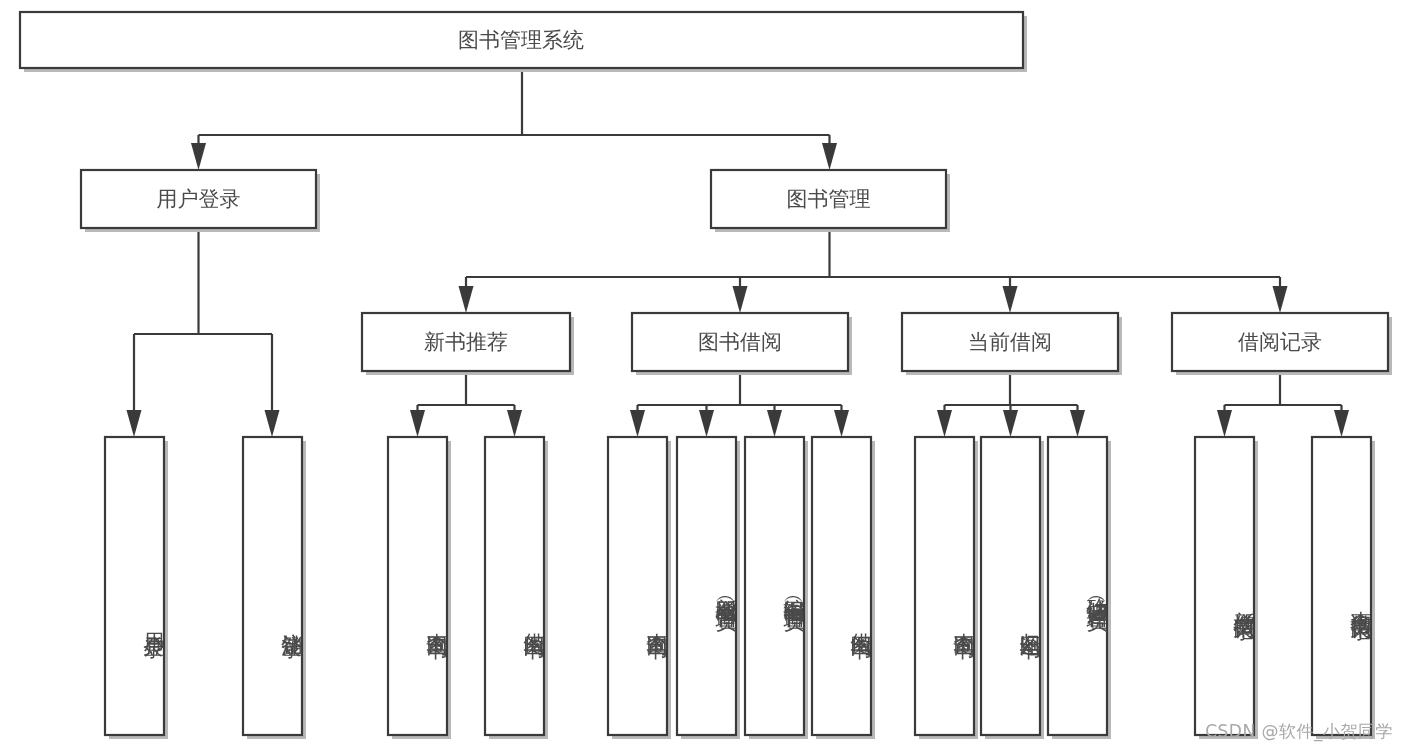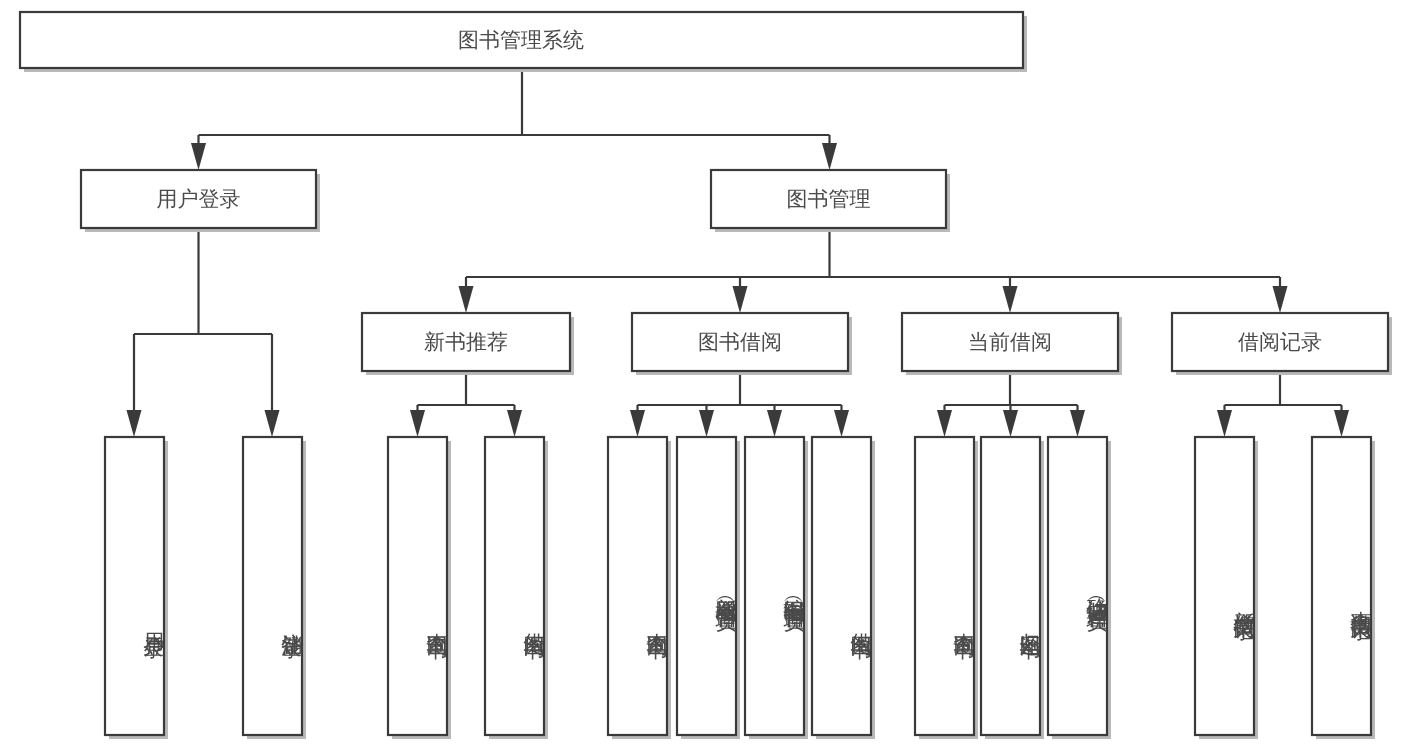--- a/index.html
+++ b/index.html
@@ -258,14 +258,15 @@
   <div class="leaf-label-wrap" style="left:745px; top:445px; width:59px; height:290px;">编辑图书（管理员）</div>
   <div class="leaf-label-wrap" style="left:812px; top:505px; width:59px; height:230px;">借阅图书</div>
 
   <div class="leaf-label-wrap" style="left:915px; top:505px; width:59px; height:230px;">查询图书</div>
   <div class="leaf-label-wrap" style="left:981px; top:505px; width:59px; height:230px;">归还图书</div>
   <div class="leaf-label-wrap" style="left:1048px; top:445px; width:59px; height:290px;">确认归还（管理员）</div>
 
   <div class="leaf-label-wrap" style="left:1195px; top:465px; width:59px; height:270px;">新增借阅记录</div>
   <div class="leaf-label-wrap" style="left:1312px; top:465px; width:59px; height:270px;">查询借阅记录</div>
 
+  <div class="watermark">CSDN @软件_小贺同学</div>
 
 </div>
 
 </body></html>

